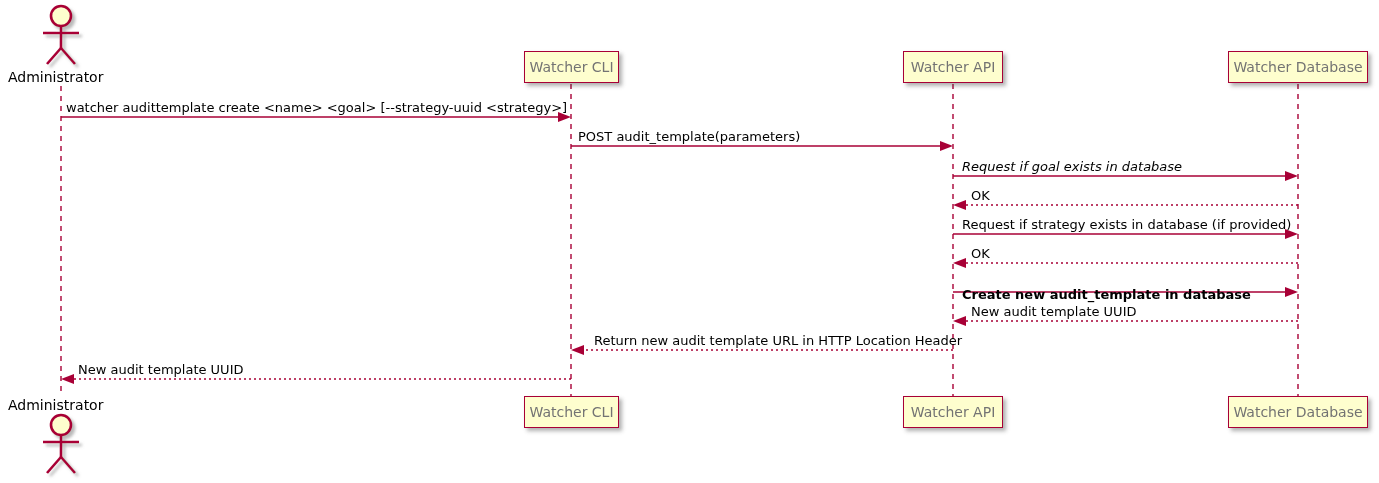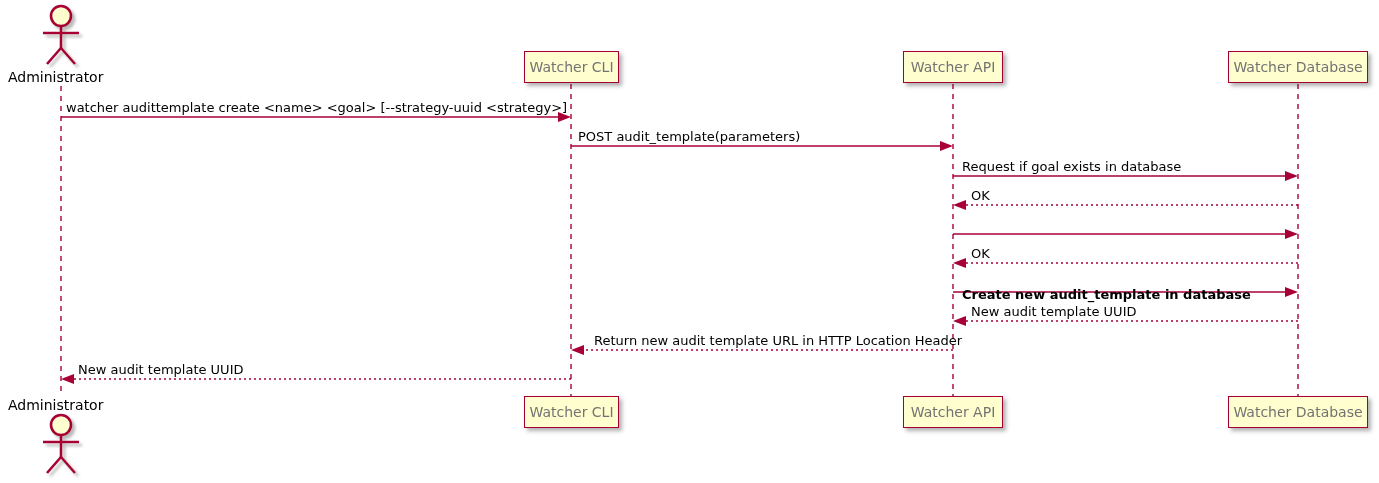--- a/index.html
+++ b/index.html
@@ -163,24 +163,25 @@
   <div class="pbox" style="left:1228px; top:51px; width:140px; height:32px;">Watcher Database</div>
 
   <div class="pbox" style="left:524px; top:396px; width:95px; height:32px;">Watcher CLI</div>
   <div class="pbox" style="left:903px; top:396px; width:100px; height:32px;">Watcher API</div>
   <div class="pbox" style="left:1228px; top:396px; width:140px; height:32px;">Watcher Database</div>
 
   <div class="msg-label" style="left:578px; top:130px;">POST audit_template(parameters)</div>
 
   <div class="msg-label" style="left:66px; top:101px;">watcher audittemplate create &lt;name&gt; &lt;goal&gt; [--strategy-uuid &lt;strategy&gt;]</div>
 
-  <div class="msg-label" style="left:962px; top:160px;">Request if goal exists in database</div>
+  <div class="msg-label" style="left:962px; top:160px;font-style:italic;">Request if goal exists in database</div>
 
   <div class="msg-label" style="left:971px; top:189px;">OK</div>
 
+  <div class="msg-label" style="left:962px; top:218px;">Request if strategy exists in database (if provided)</div>
 
   <div class="msg-label" style="left:971px; top:247px;">OK</div>
 
   <div class="msg-label" style="left:962px; top:288px;font-weight:bold;">Create new audit_template in database</div>
 
   <div class="msg-label" style="left:971px; top:305px;">New audit template UUID</div>
 
   <div class="msg-label" style="left:594px; top:334px;">Return new audit template URL in HTTP Location Header</div>
 
   <div class="msg-label" style="left:78px; top:363px;">New audit template UUID</div>

